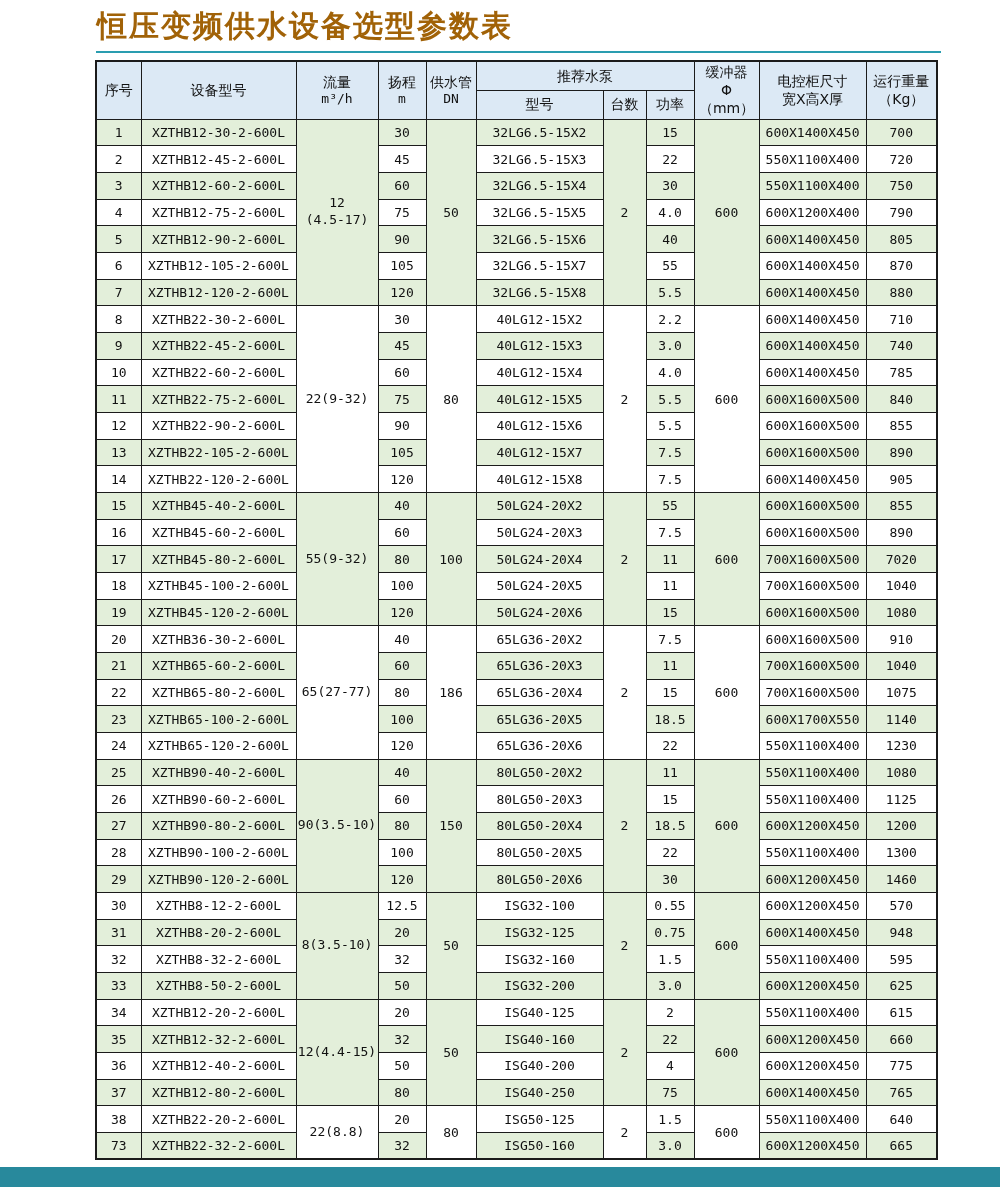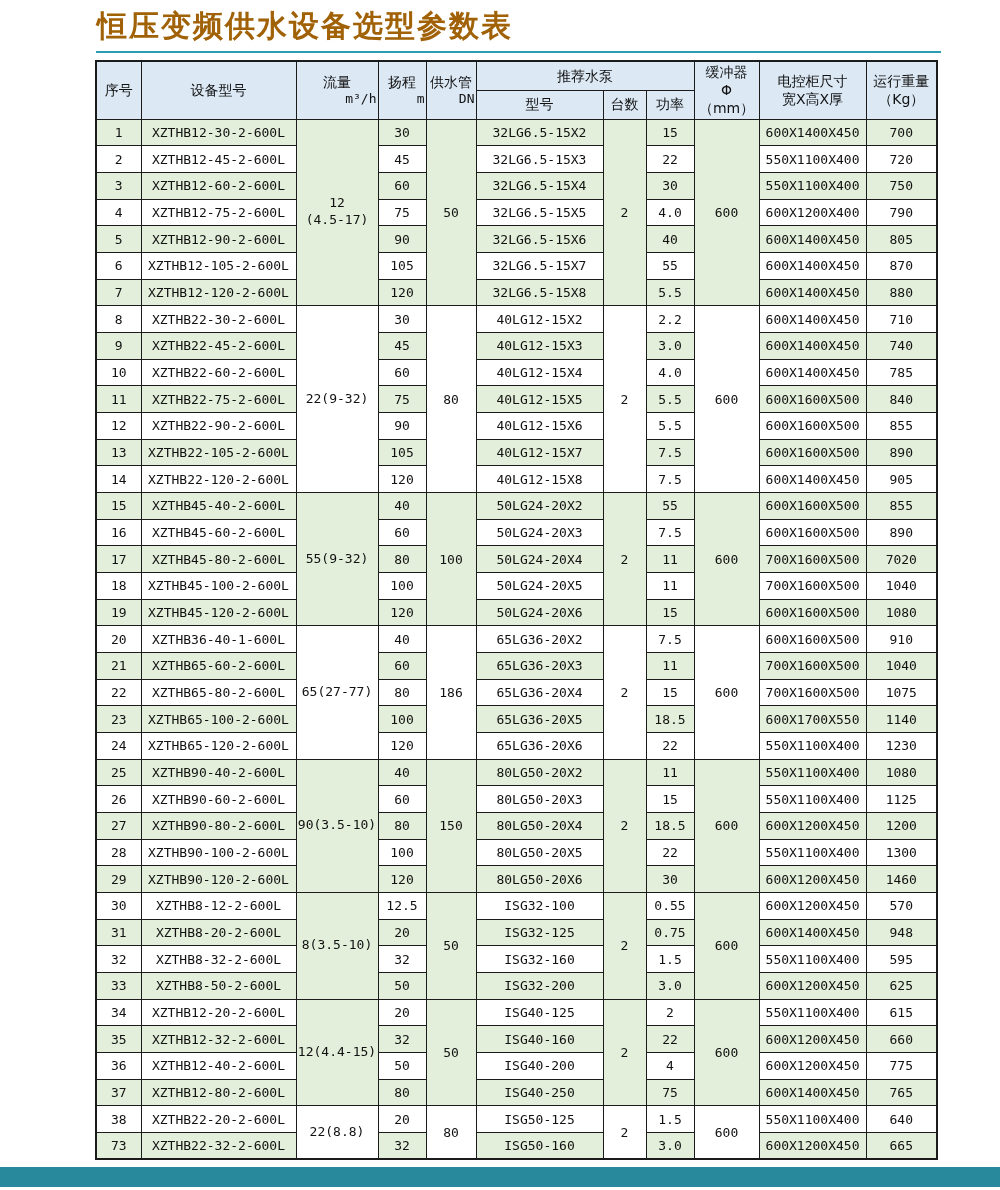--- a/index.html
+++ b/index.html
@@ -25,21 +25,21 @@
     padding:0 1px;overflow:hidden;
   }
   thead th{
     background:#DCE9F5;font-weight:normal;font-size:14px;line-height:1.3;
   }
   thead tr{height:29px;}
   tbody tr{height:26.68px;}
   tbody td{
     font-family:"DejaVu Sans Mono", monospace;font-size:13px;
   }
-  .unit{font-family:"DejaVu Sans Mono", monospace;font-size:13px;text-align:right;}
+  .unit{font-family:"DejaVu Sans Mono", monospace;font-size:13px;}
   .green{background:#E3EFDA;}
   .white{background:#FFFFFF;}
   .prelines{white-space:pre-line;line-height:1.3;}
   .footer-band{
     position:absolute;left:0;top:1167px;width:1000px;height:20px;background:#28899C;
   }
 </style>
 </head>
 <body>
 
@@ -277,21 +277,21 @@
           <td class="green">19</td>
           <td class="green">XZTHB45-120-2-600L</td>
           <td class="green">120</td>
           <td class="green">50LG24-20X6</td>
           <td class="green">15</td>
           <td class="green">600X1600X500</td>
           <td class="green">1080</td>
         </tr>
         <tr>
           <td class="white">20</td>
-          <td class="white">XZTHB36-40-1-600L</td>
+          <td class="white">XZTHB36-30-2-600L</td>
           <td class="merged prelines white" rowspan="5">65(27-77)</td>
           <td class="white">40</td>
           <td class="merged white" rowspan="5">186</td>
           <td class="white">65LG36-20X2</td>
           <td class="merged white" rowspan="5">2</td>
           <td class="white">7.5</td>
           <td class="merged white" rowspan="5">600</td>
           <td class="white">600X1600X500</td>
           <td class="white">910</td>
         </tr>

